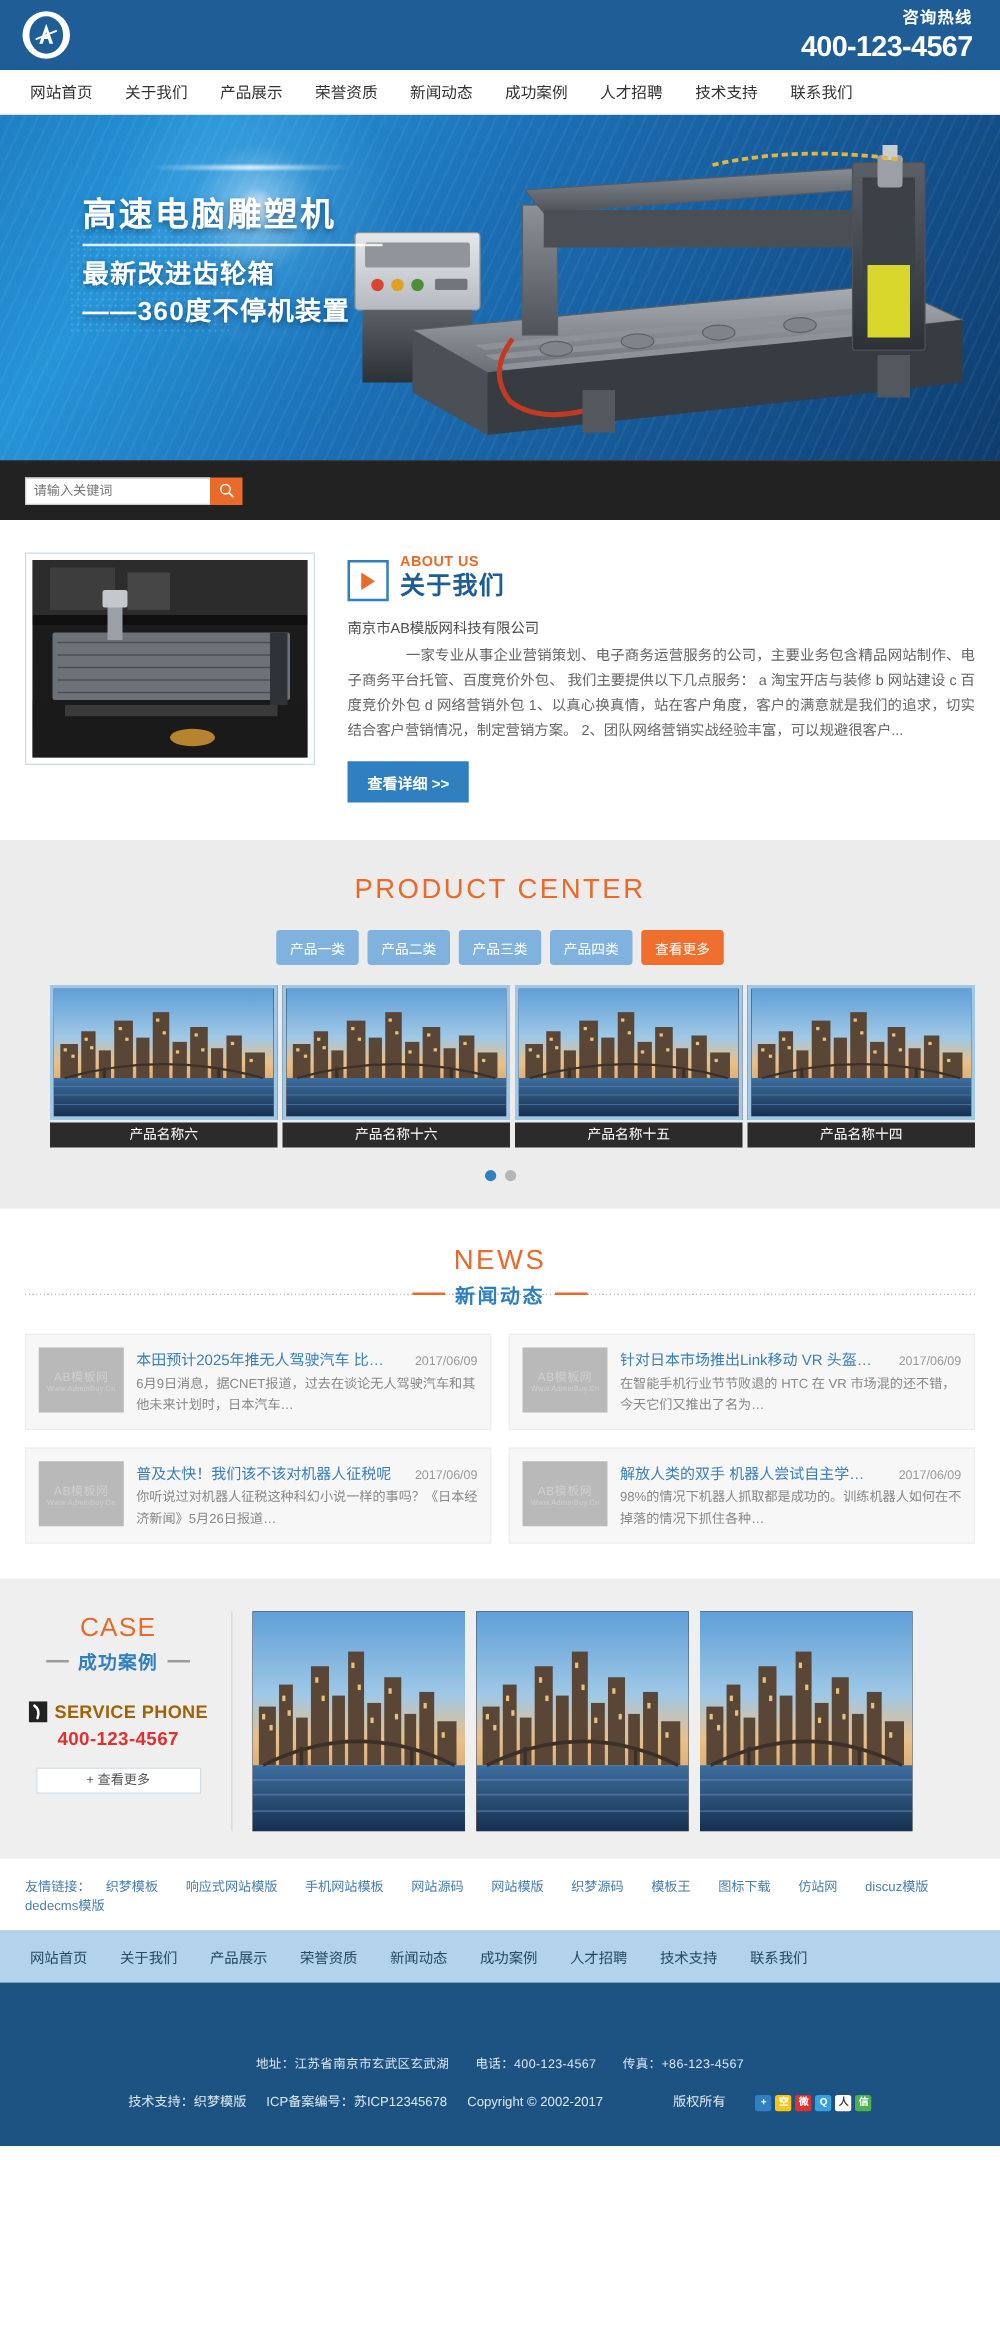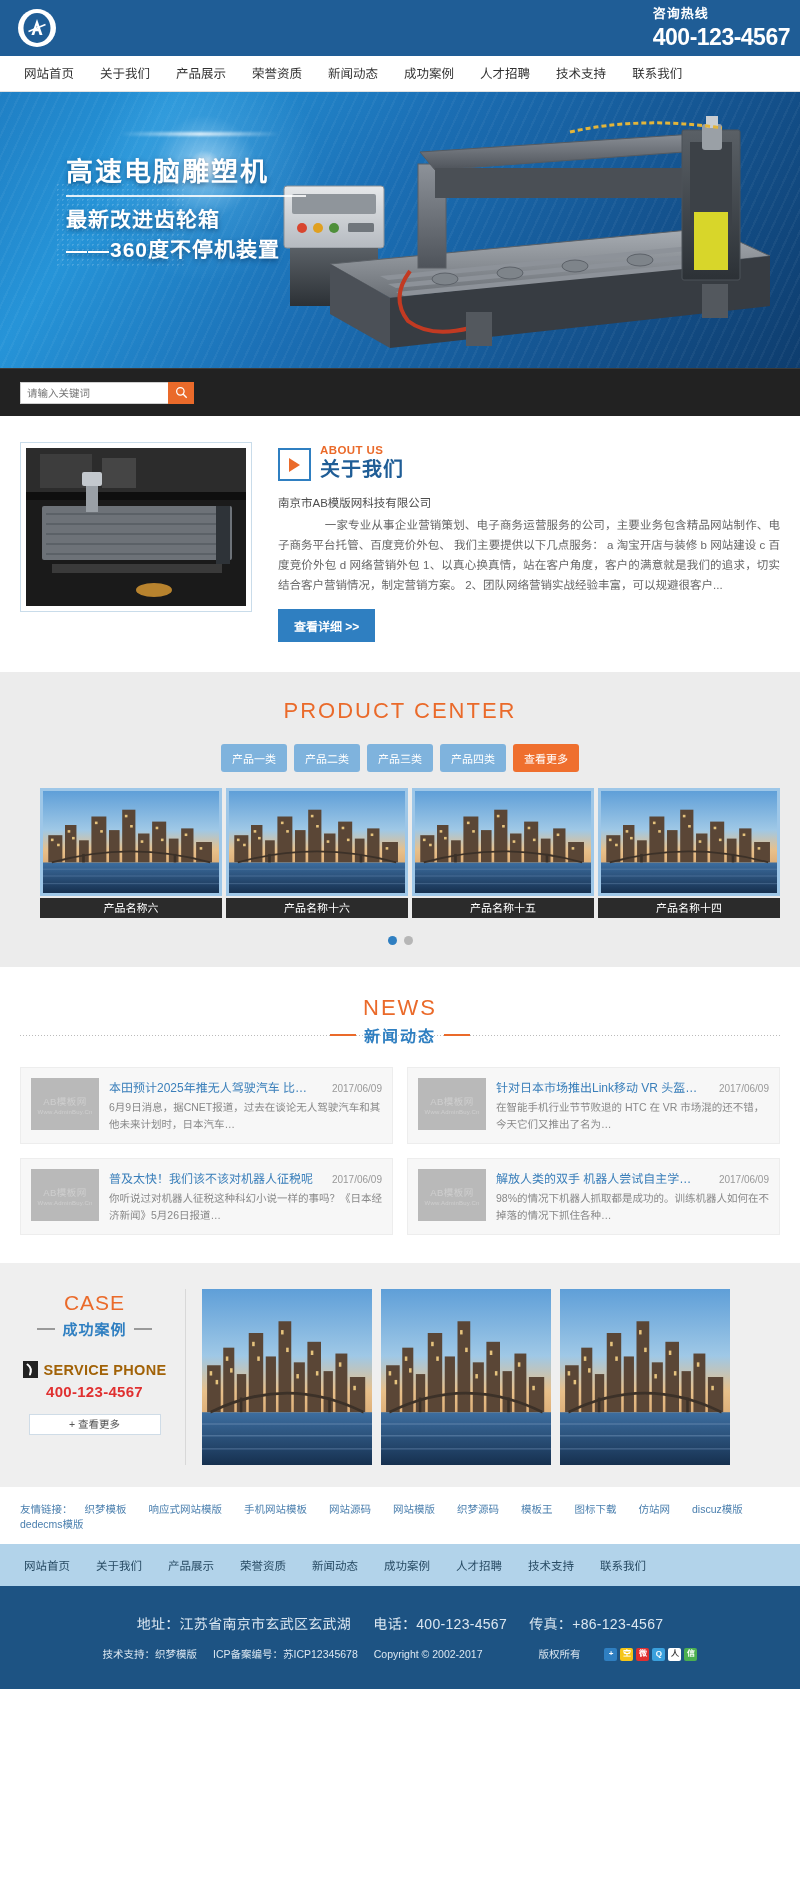--- a/index.html
+++ b/index.html
@@ -19,21 +19,21 @@
   .topbar {
     height:56px; background:#1f5d96; position:relative;
     display:flex; align-items:center;
   }
   .logo {
     position:absolute; left:18px; top:9px;
     width:38px; height:38px; border-radius:50%;
     background:#ffffff; display:flex; align-items:center; justify-content:center;
   }
   .logo svg { display:block; }
-  .hotline { position:absolute; right:10px; top:4px; color:#fff; }
+  .hotline { position:absolute; right:22px; top:4px; text-align:right; color:#fff; }
   .hotline .hl-label { font-size:13px; font-weight:bold; letter-spacing:1px; line-height:20px; }
   .hotline .hl-num {
     font-size:23px; font-weight:bold; line-height:26px;
     letter-spacing:-0.5px; font-family:"Liberation Sans",sans-serif;
   }
 
   
   .navbar {
     height:36px; background:#fff; border-bottom:1px solid #e2e2e2;
     display:flex; align-items:center;
@@ -218,21 +218,21 @@
   
   .footnav { background:#b2d3ea; height:42px; display:flex; align-items:center; }
   .footnav .inner { display:flex; align-items:center; height:42px; }
   .footnav-item {
     font-size:11.5px; color:#274a63; text-decoration:none; padding:0 13px; cursor:pointer; white-space:nowrap;
   }
   .footnav-item:first-child { padding-left:4px; }
 
   
   .footer { background:#1d5383; padding:28px 0 26px; color:#dbe7f1; }
-  .foot-line1 { text-align:center; font-size:14px; letter-spacing:.3px; line-height:20px; }
+  .foot-line1 { text-align:center; font-size:10px; letter-spacing:.3px; line-height:20px;margin-top:28px; }
   .foot-line1 span { margin:0 9px; }
   .foot-line2 {
     display:flex; align-items:center; justify-content:center; gap:16px;
     font-size:10.5px; margin-top:11px; line-height:18px;
   }
   .foot-line2 .fl-seg { white-space:nowrap; }
   .foot-icons { display:flex; gap:3px; align-items:center; margin-left:8px; }
   .fi { width:13px; height:13px; border-radius:2px; display:flex; align-items:center;
         justify-content:center; font-size:8px; color:#fff; font-weight:bold; cursor:pointer; }
   .footer-base { height:3px; background:#ffffff; }

